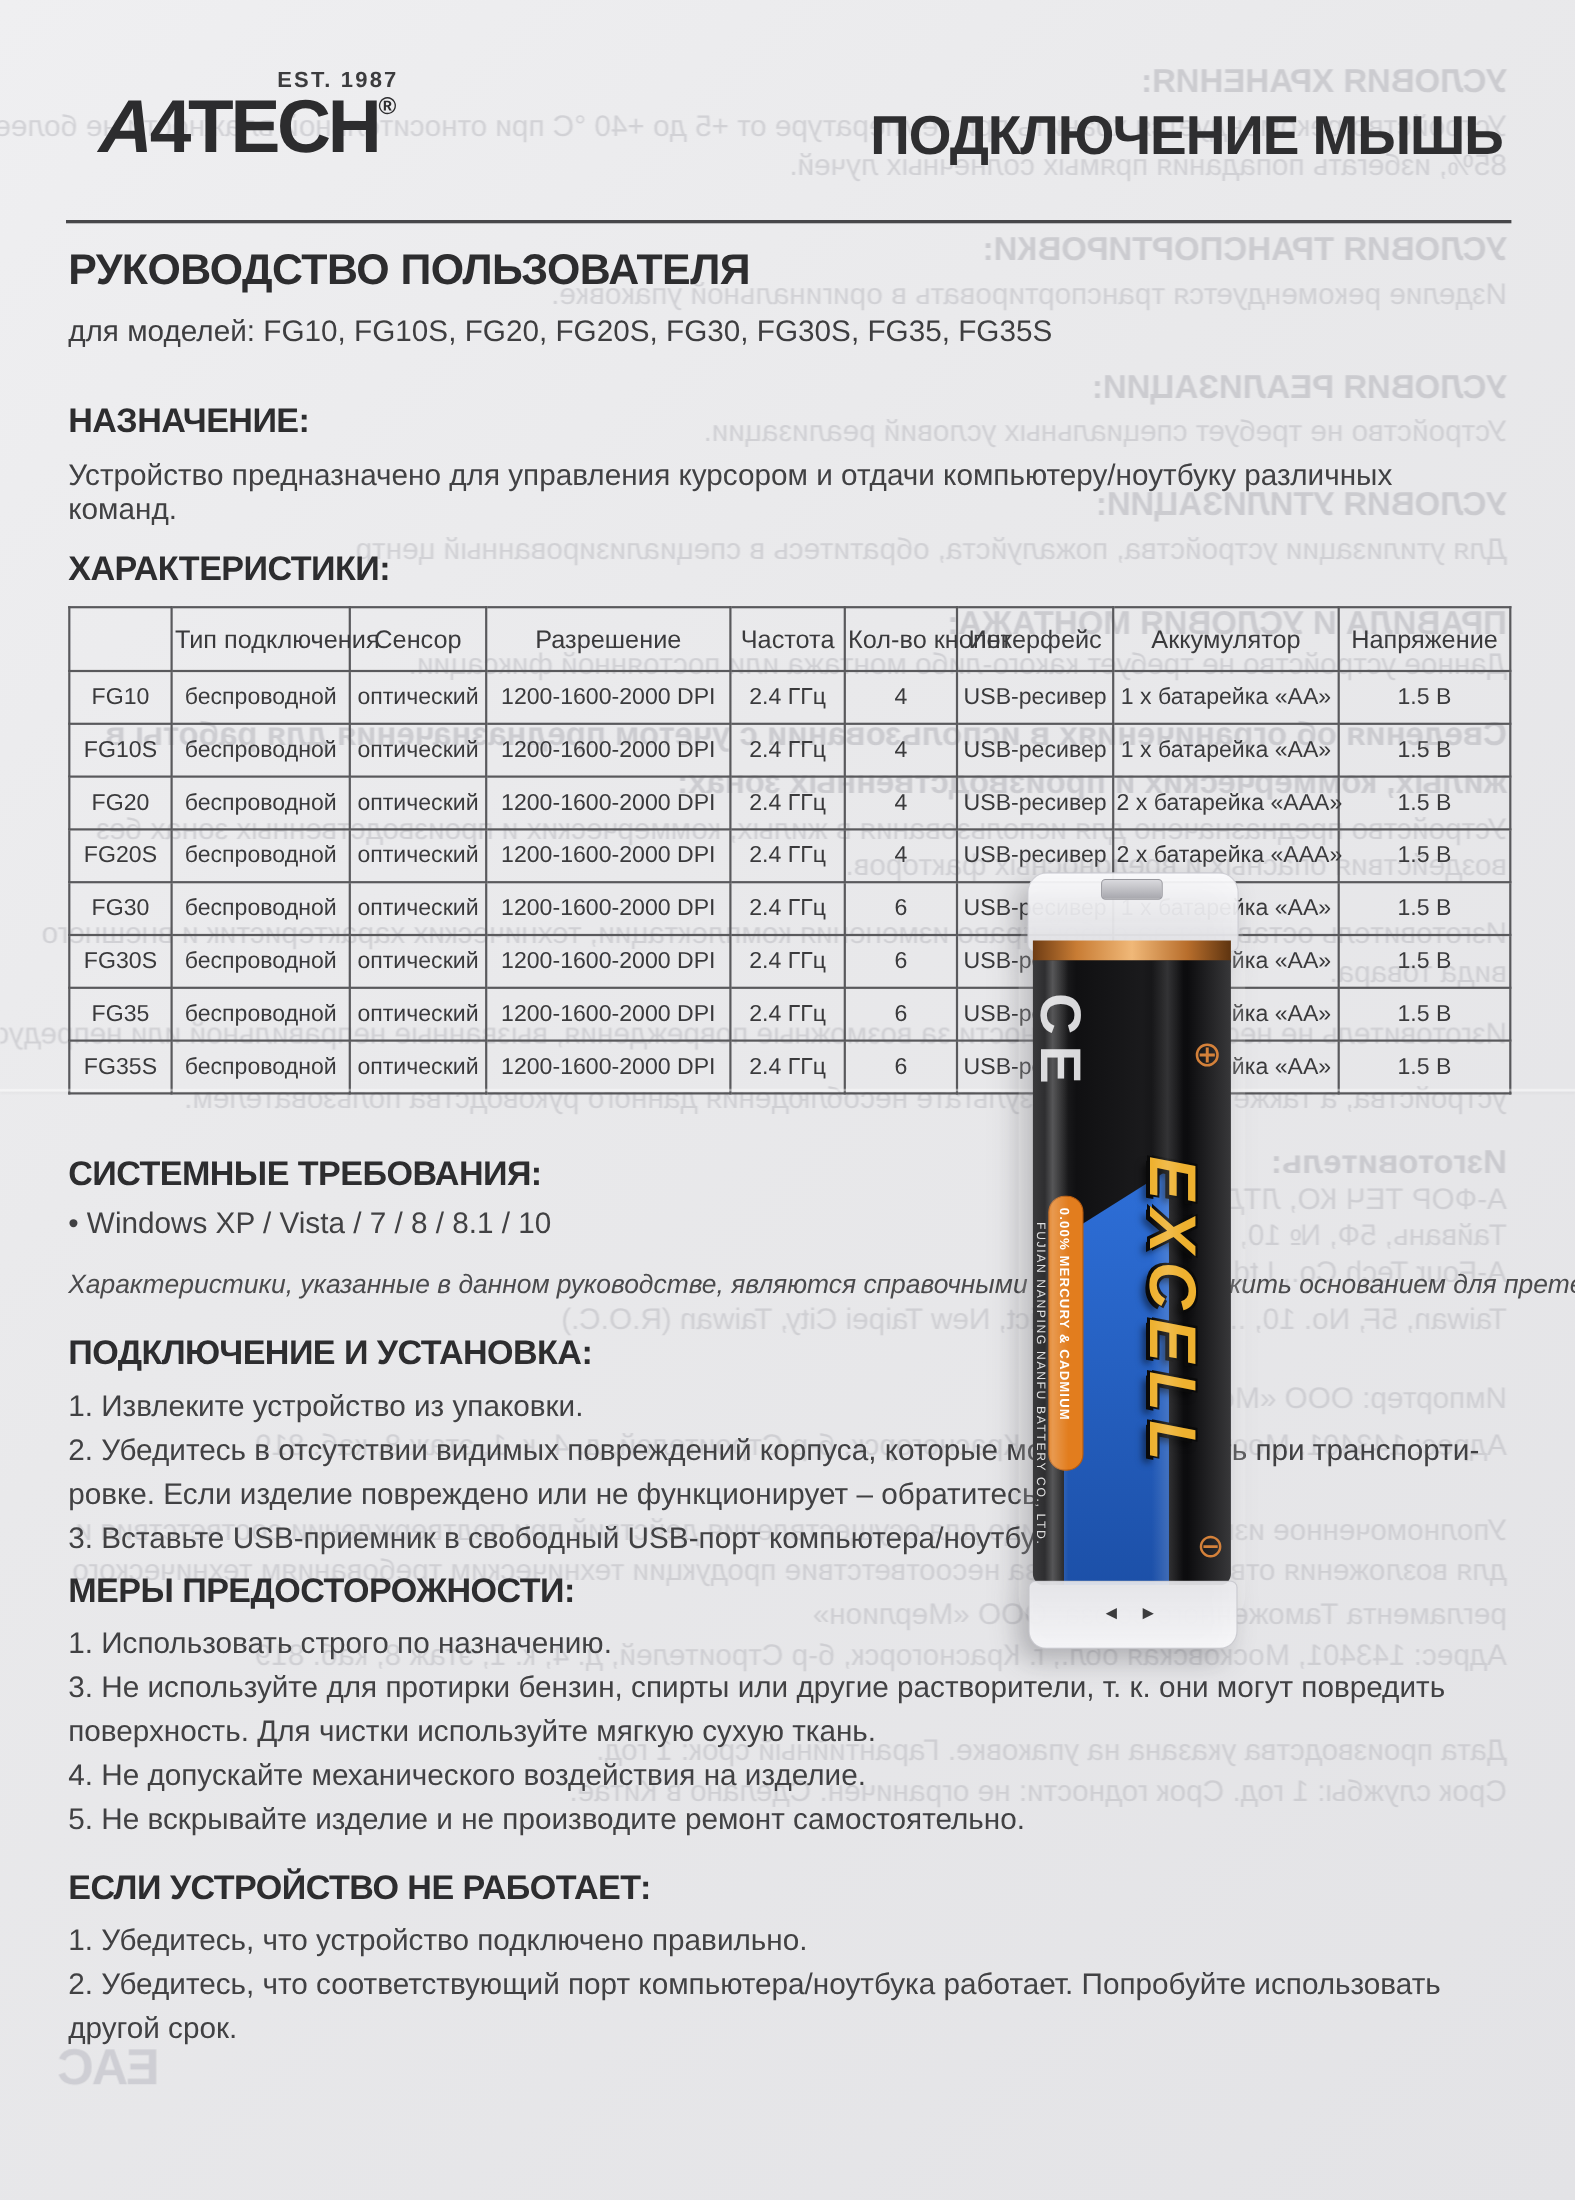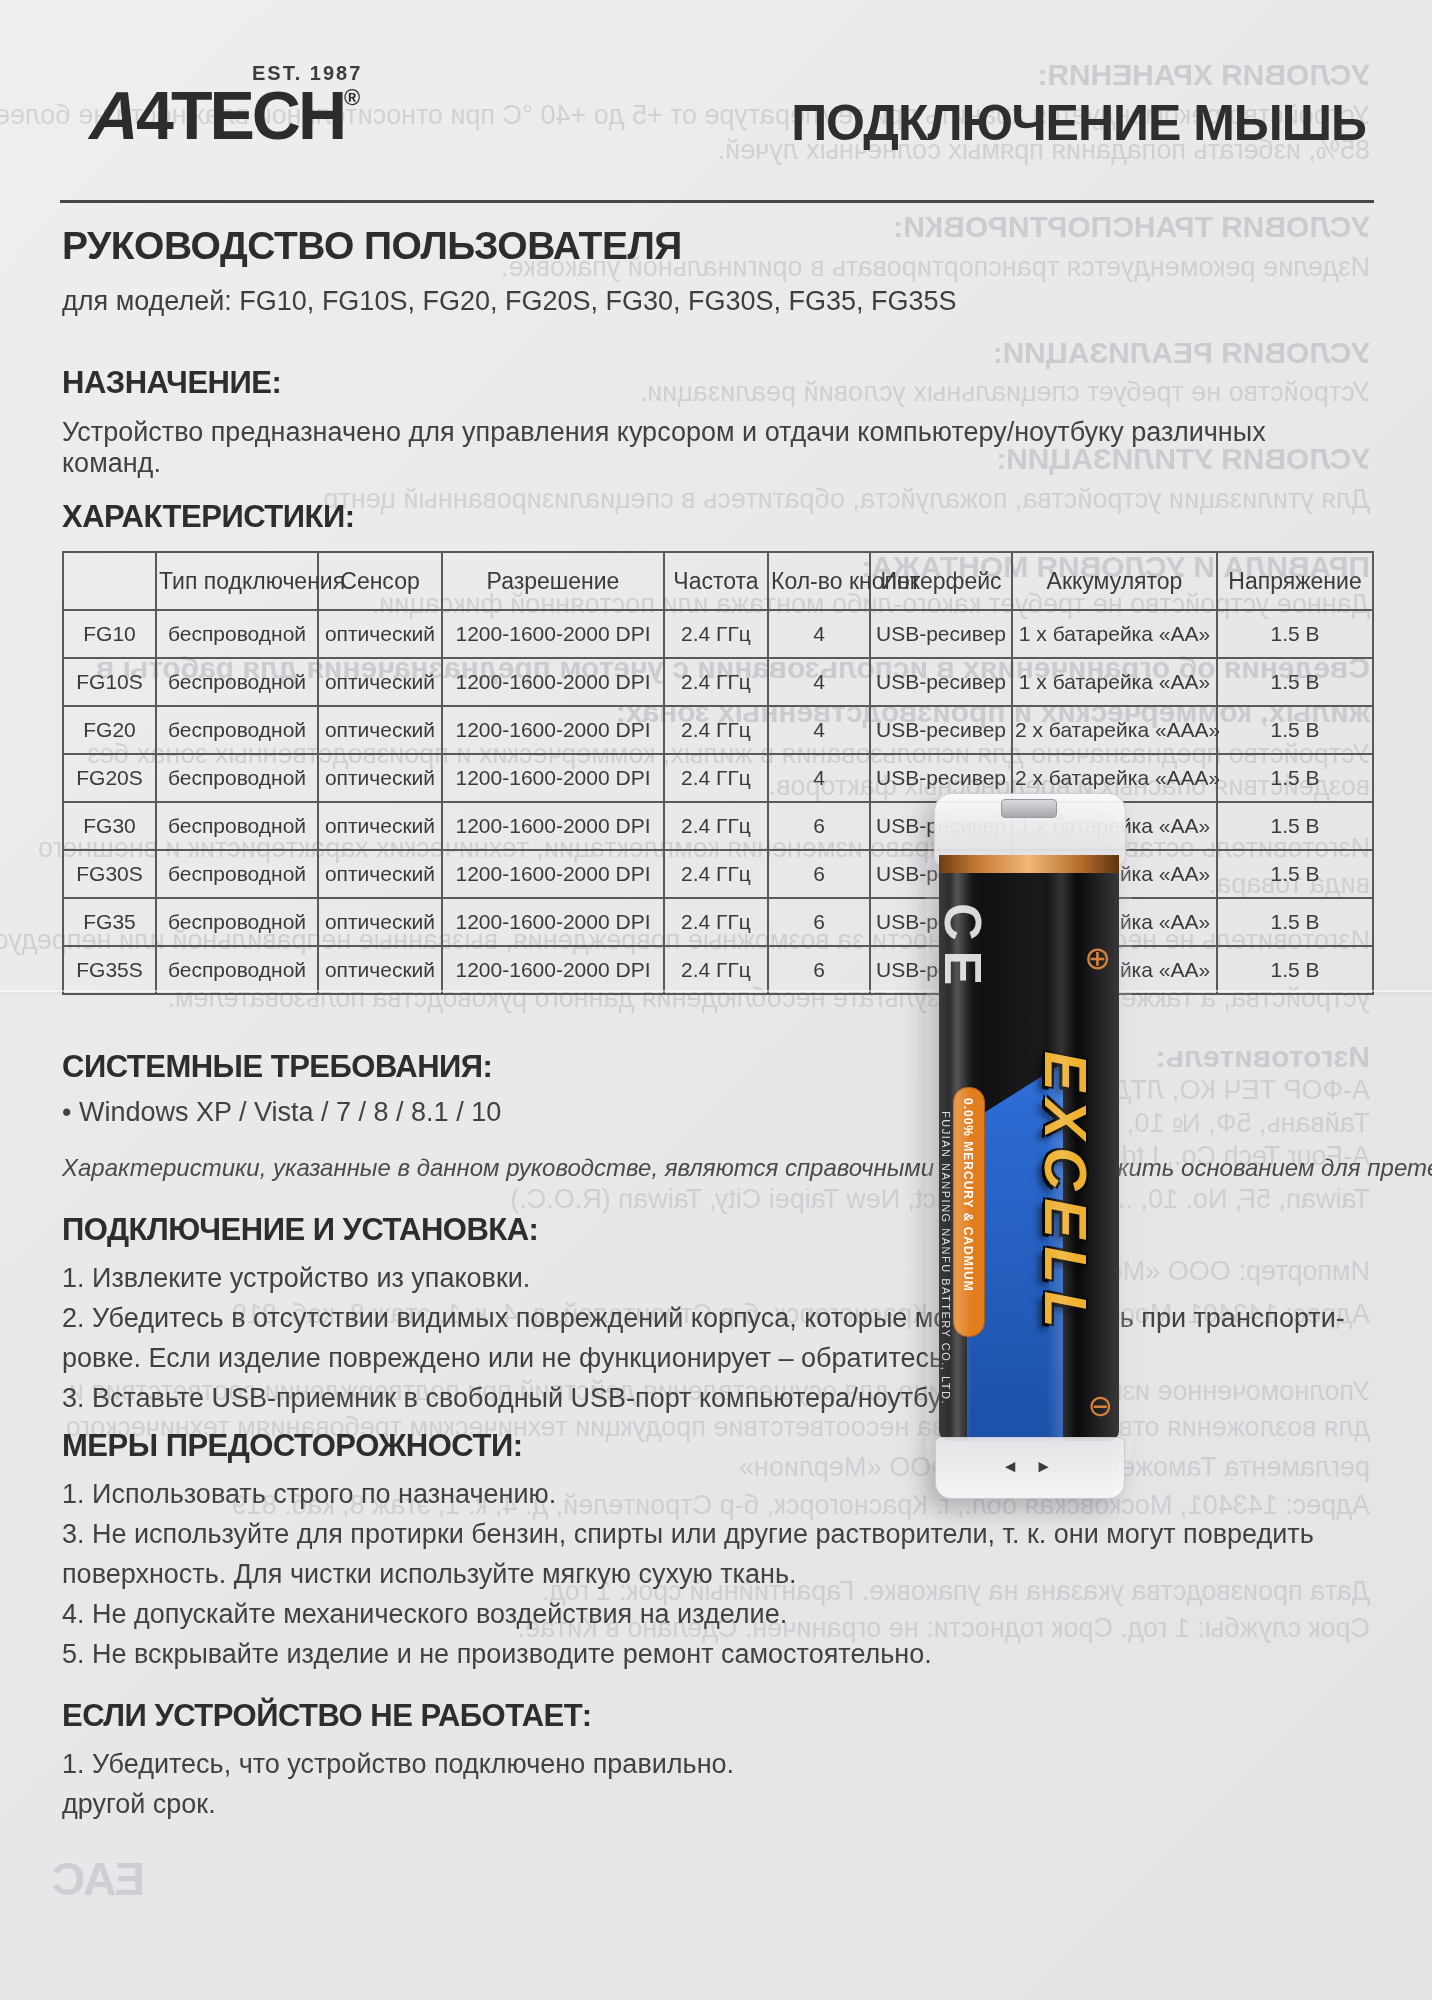--- a/index.html
+++ b/index.html
@@ -271,20 +271,21 @@
       <div>1. Использовать строго по назначению.</div>
       <div>3. Не используйте для протирки бензин, спирты или другие растворители, т. к. они могут повредить</div>
       <div>поверхность. Для чистки используйте мягкую сухую ткань.</div>
       <div>4. Не допускайте механического воздействия на изделие.</div>
       <div>5. Не вскрывайте изделие и не производите ремонт самостоятельно.</div>
     </div>
 
     <div class="sec m-trouble">ЕСЛИ УСТРОЙСТВО НЕ РАБОТАЕТ:</div>
     <div class="steps">
       <div>1. Убедитесь, что устройство подключено правильно.</div>
+      <div>2. Убедитесь, что соответствующий порт компьютера/ноутбука работает. Попробуйте использовать</div>
       <div>другой срок.</div>
     </div>
   </div>
 
   <div class="crease"></div>
 
   <div class="battery">
     <div class="bat-flare"></div>
     <div class="bat-wrap-top">
       <div class="bat-nipple"></div>

